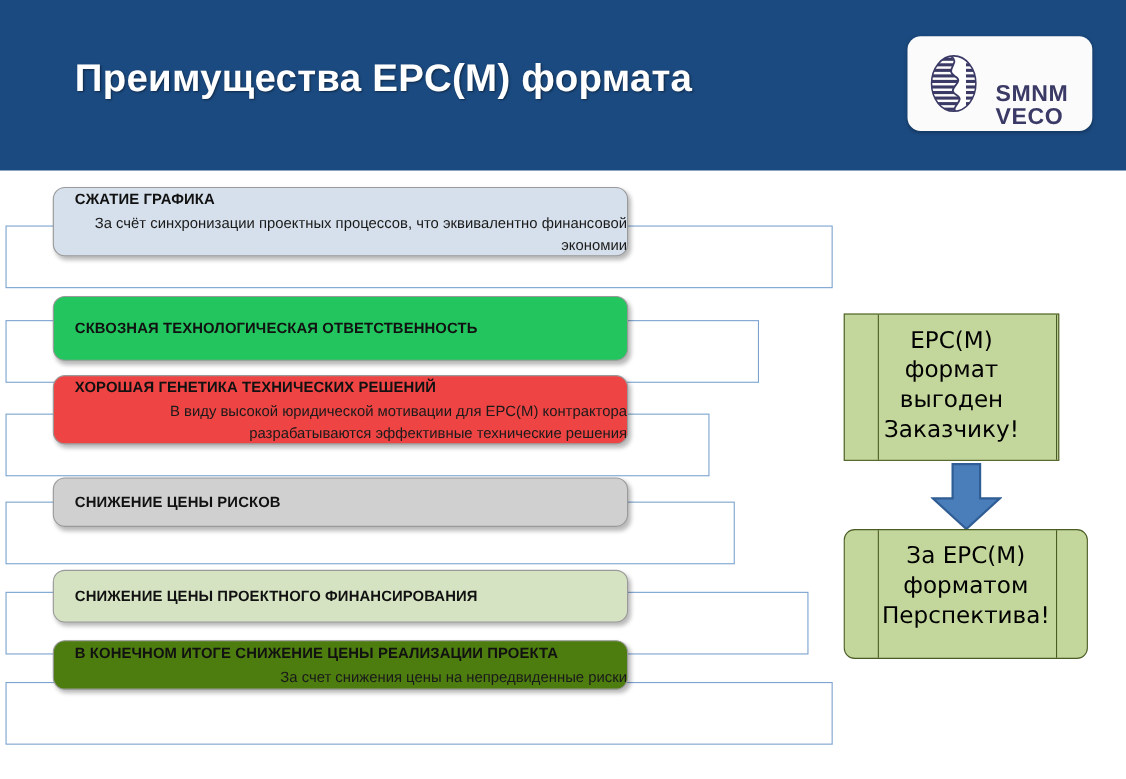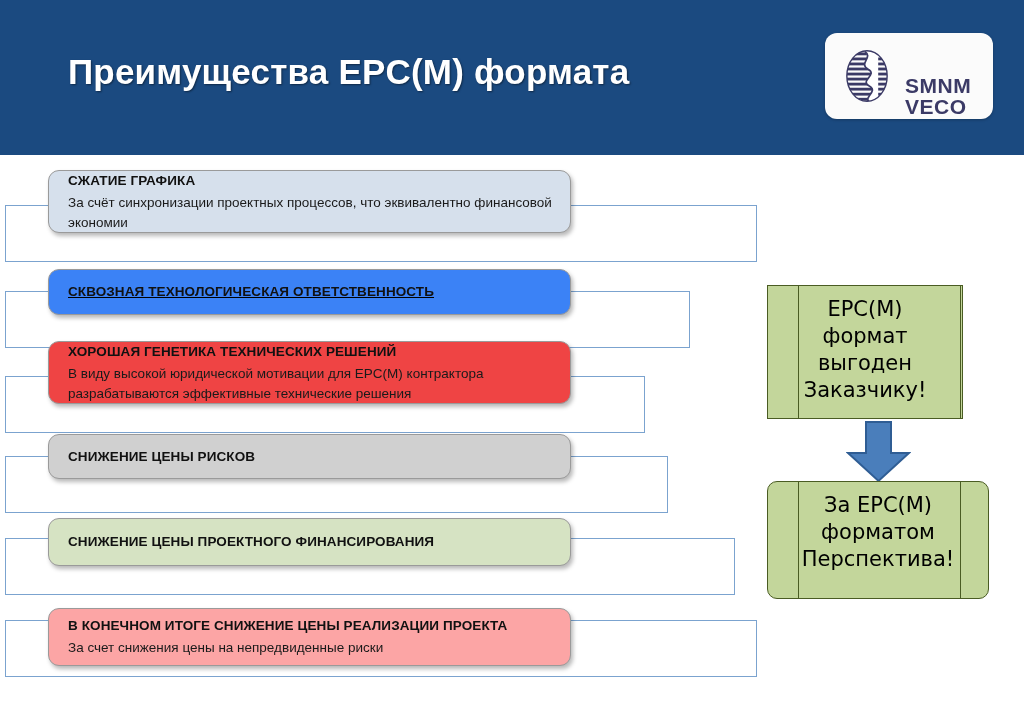--- a/index.html
+++ b/index.html
@@ -62,21 +62,21 @@
     box-shadow:2px 3px 4px rgba(0,0,0,0.28);
     padding:7px 0 7px 19px;
     display:flex;flex-direction:column;justify-content:center;
   }
   .card-title{
     font-size:13.5px;font-weight:bold;color:#111111;
     letter-spacing:0.1px;line-height:20px;
   }
   .card-body{
     font-size:13.5px;font-weight:normal;color:#1a1a1a;
-    line-height:20px;margin-top:2px;
+    line-height:20px;margin-top:2px;text-align:right;
   }
 
   
   .green-panel{
     position:absolute;
     background:#c3d69b;
     border:1px solid #4a5c23;
     box-sizing:border-box;
   }
   .green-panel .vline{
@@ -136,38 +136,38 @@
   <div class="outline-rect" style="left:5px;top:376px;width:640px;height:57px;"></div>
   <div class="outline-rect" style="left:5px;top:456px;width:663px;height:57px;"></div>
   <div class="outline-rect" style="left:5px;top:538px;width:730px;height:57px;"></div>
   <div class="outline-rect" style="left:5px;top:620px;width:752px;height:57px;"></div>
 
   <div class="card" style="top:170px;height:63px;background:#d6e0ec;">
     <div class="card-title">СЖАТИЕ ГРАФИКА</div>
     <div class="card-body">За счёт синхронизации проектных процессов, что эквивалентно финансовой экономии</div>
   </div>
 
-  <div class="card" style="top:269px;height:46px;background:#3b82f6;text-decoration:underline;">
+  <div class="card" style="top:269px;height:59px;background:#22c55e;">
     <div class="card-title">СКВОЗНАЯ ТЕХНОЛОГИЧЕСКАЯ ОТВЕТСТВЕННОСТЬ</div>
   </div>
 
   <div class="card" style="top:341px;height:63px;background:#ef4444;">
     <div class="card-title">ХОРОШАЯ ГЕНЕТИКА ТЕХНИЧЕСКИХ РЕШЕНИЙ</div>
     <div class="card-body">В виду высокой юридической мотивации для EPC(M) контрактора разрабатываются эффективные технические решения</div>
   </div>
 
   <div class="card" style="top:434px;height:45px;background:#d0d0d0;">
     <div class="card-title">СНИЖЕНИЕ ЦЕНЫ РИСКОВ</div>
   </div>
 
   <div class="card" style="top:518px;height:48px;background:#d6e3c3;">
     <div class="card-title">СНИЖЕНИЕ ЦЕНЫ ПРОЕКТНОГО ФИНАНСИРОВАНИЯ</div>
   </div>
 
-  <div class="card" style="top:608px;height:58px;background:#fca5a5;">
+  <div class="card" style="top:582px;height:45px;background:#4d7c0f;">
     <div class="card-title">В КОНЕЧНОМ ИТОГЕ СНИЖЕНИЕ ЦЕНЫ РЕАЛИЗАЦИИ ПРОЕКТА</div>
     <div class="card-body">За счет снижения цены на непредвиденные риски</div>
   </div>
 
   <div class="green-panel" style="left:767px;top:285px;width:196px;height:134px;">
     <div class="vline" style="left:30px;"></div>
     <div class="vline" style="left:192px;"></div>
     <div class="green-text" style="top:10px;white-space:pre-line;">EPC(M)
 формат
 выгоден

